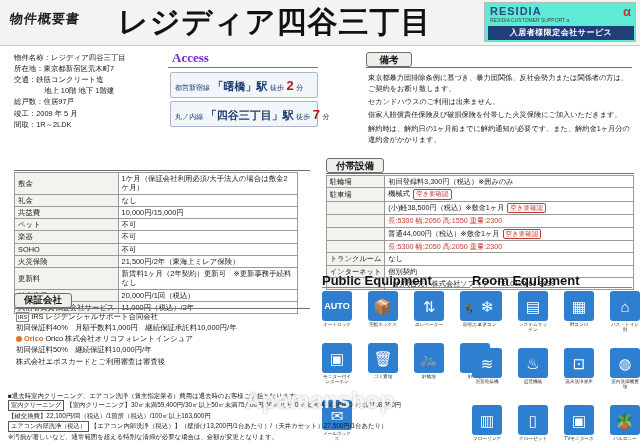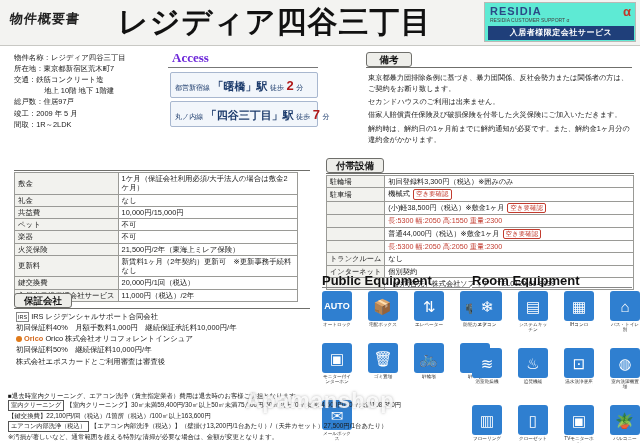--- a/index.html
+++ b/index.html
@@ -251,39 +251,43 @@
         </tr>
     <tr>
           <td class="k">ペット</td>
           <td>不可</td>
         </tr>
     <tr>
           <td class="k">楽器</td>
           <td>不可</td>
         </tr>
     <tr>
+          <td class="k">SOHO</td>
+          <td>不可</td>
+        </tr>
+    <tr>
           <td class="k">火災保険</td>
           <td>21,500円/2年（東海上ミレア保険）</td>
         </tr>
     <tr>
           <td class="k">更新料</td>
           <td>新賃料1ヶ月（2年契約）更新可　※更新事務手続料なし</td>
         </tr>
     <tr>
           <td class="k">鍵交換費</td>
           <td>20,000円/1回（税込）</td>
         </tr>
     <tr>
           <td class="k">入居者賃貸保証会社サービス</td>
           <td>11,000円（税込）/2年</td>
         </tr>
   </tbody>
     </table>
 
-  <div class="sec-head" style="left:14px; top:293px; width:58px;">保証会社</div>
+  <div class="sec-head" style="left:14px; top:293px; width:58px;font-family:Liberation Mono, monospace;">保証会社</div>
   <div class="hdr-underline" style="left:14px; top:308px; width:296px;"></div>
 
   <div class="plain" style="left:16px; top:311px; width:296px;">
     <div>
       <span class="irs-logo">IRS</span><span>IRS レジデンシャルサポート合同会社</span>
     </div>
     <div>初回保証料40%　月額手数料1,000円　継続保証承託料10,000円/年</div>
     <div>
       <span class="orico-dot"></span><span style="color:#d2691e;font-weight:bold;">Orico</span>
       <span>Orico 株式会社オリコフォレントインシュア</span>

